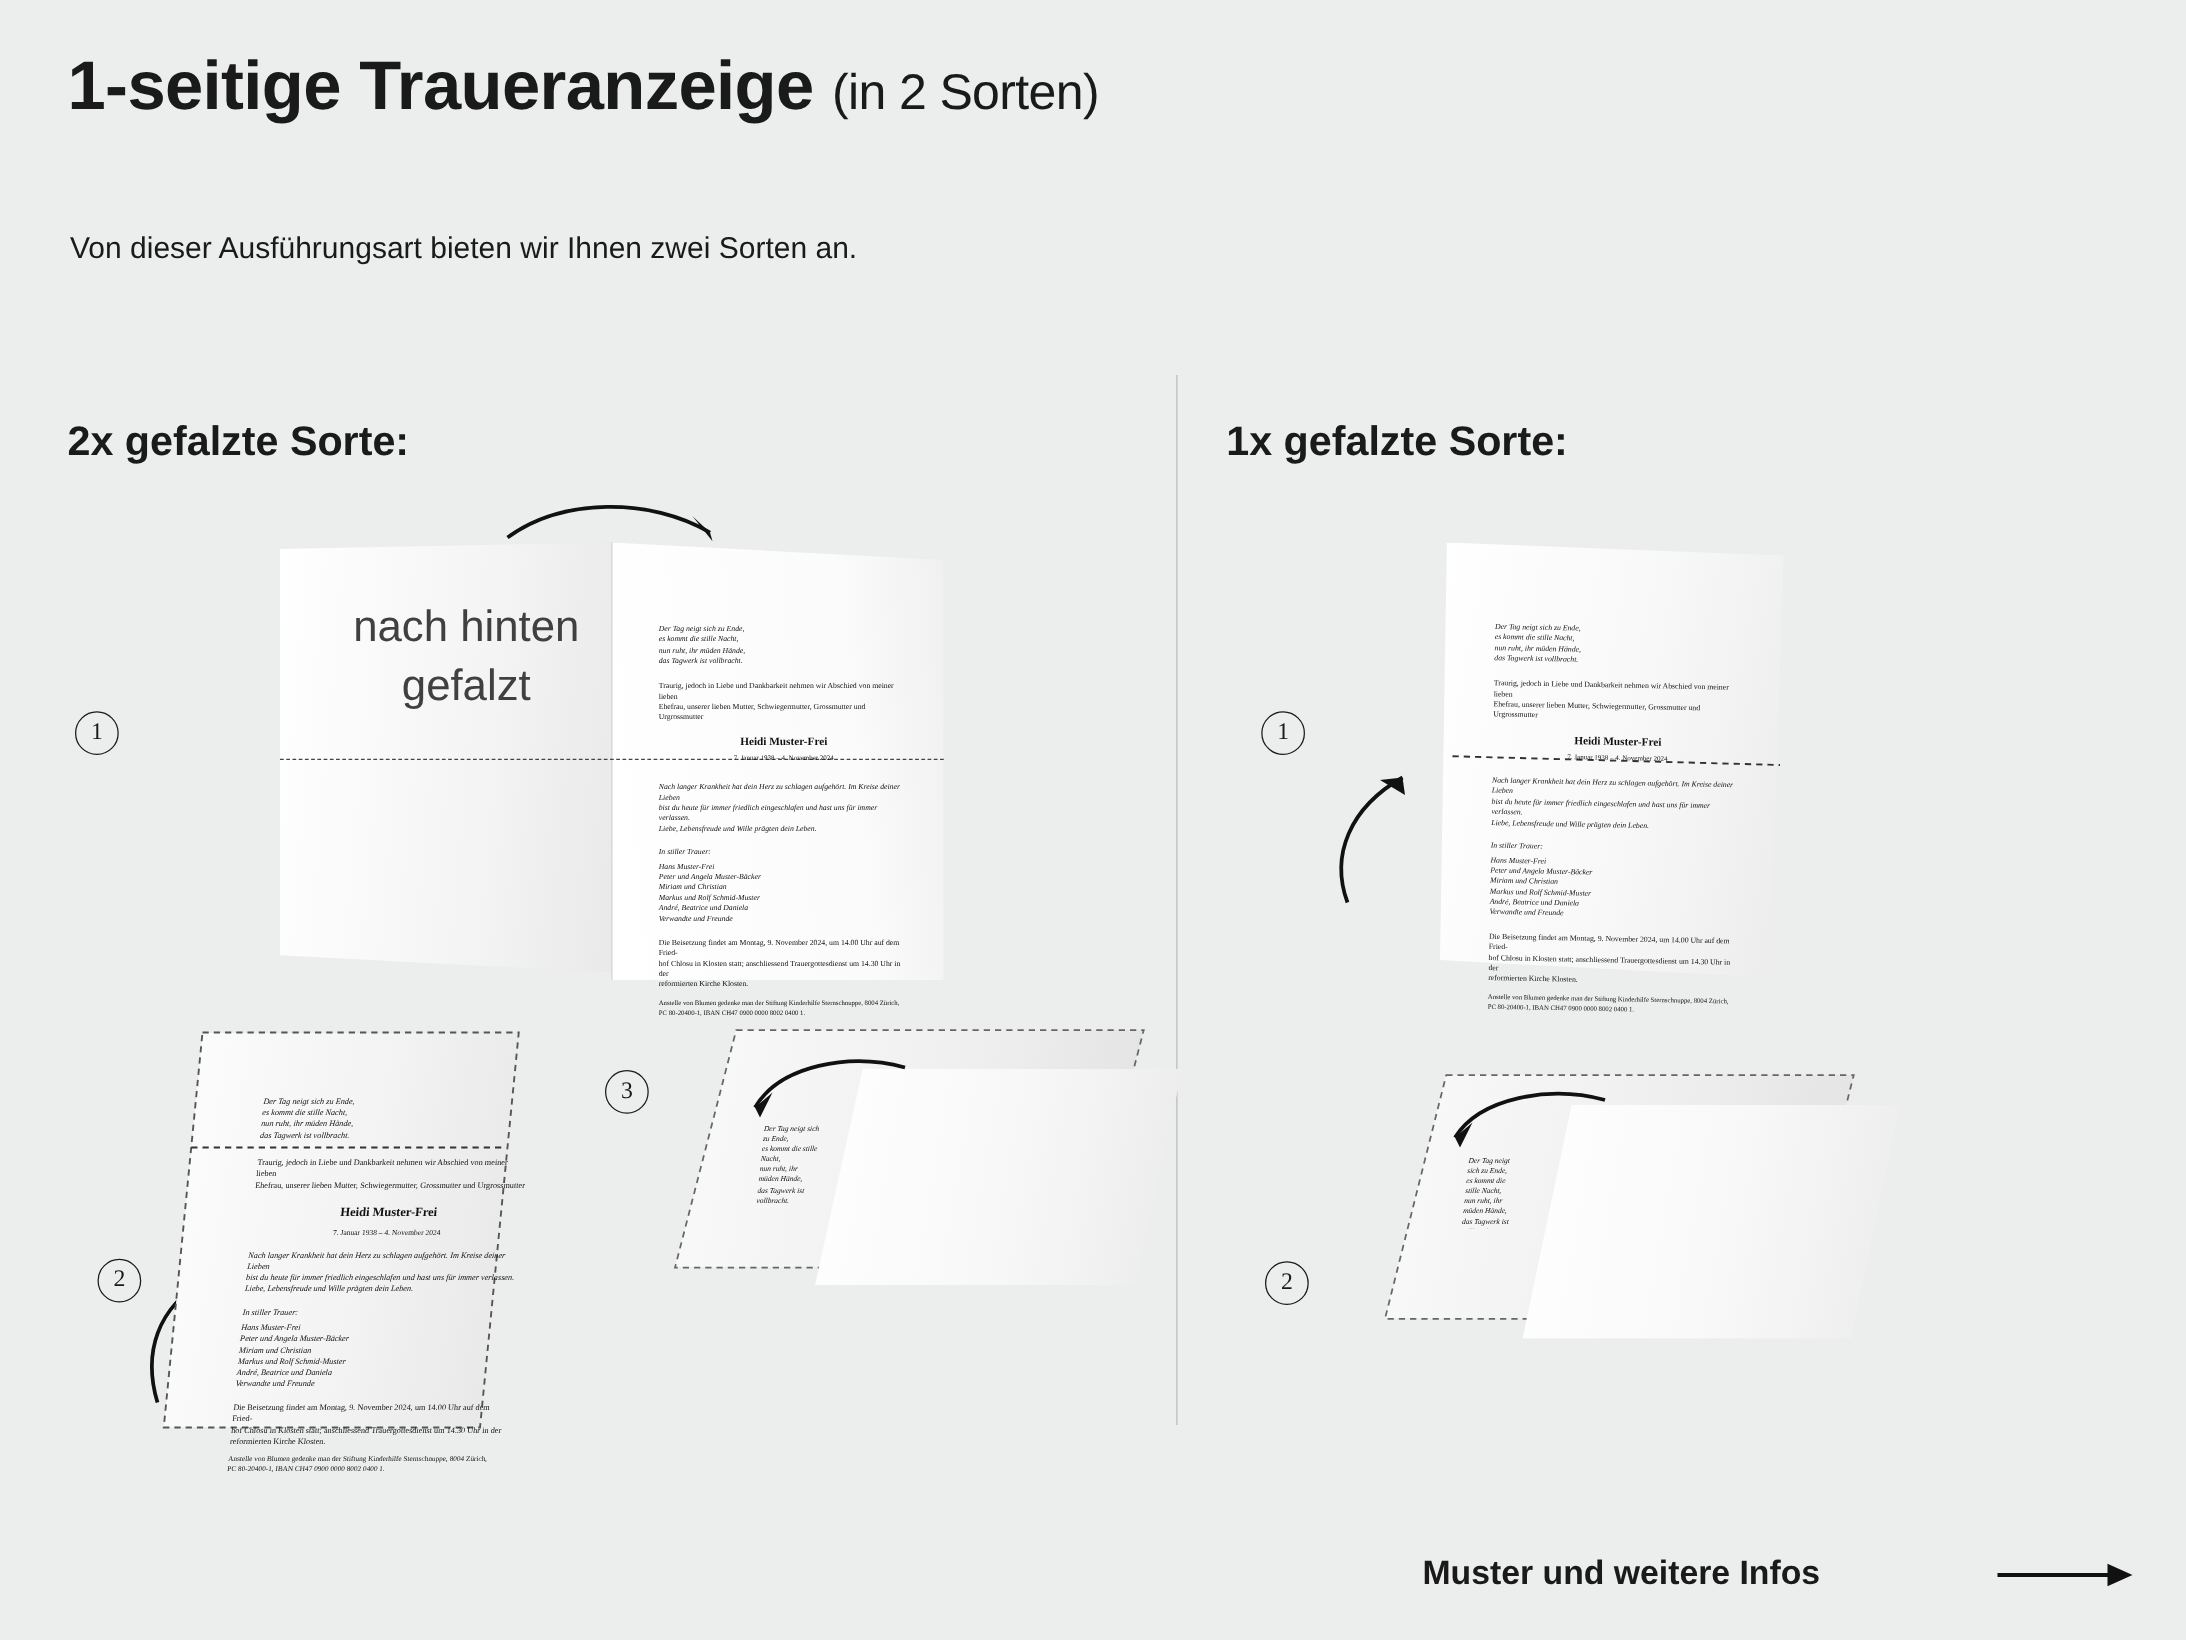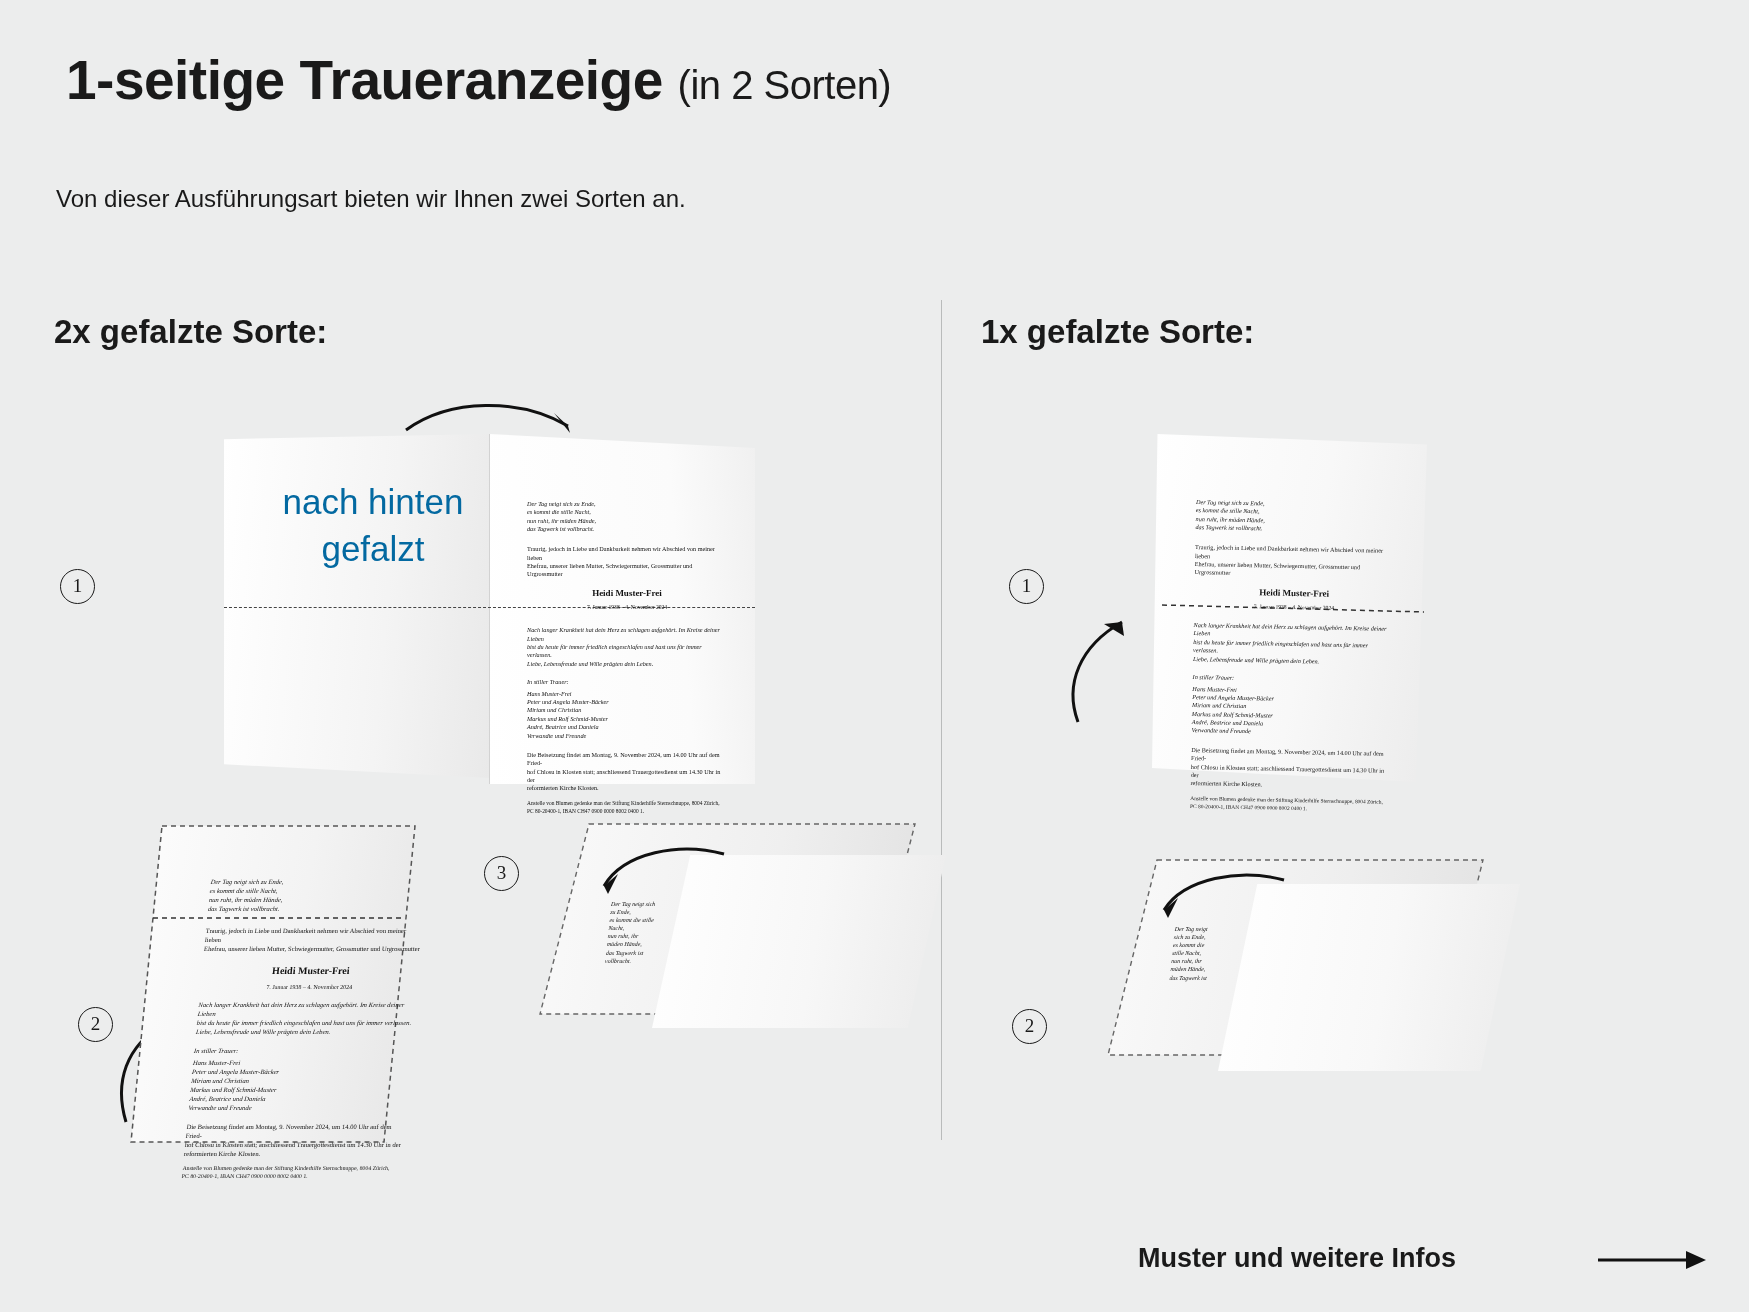--- a/index.html
+++ b/index.html
@@ -17,42 +17,42 @@
   }
   .page {
     position: absolute;
     inset: 0;
   }
 
   
   #title {
     position: absolute;
     left: 54px;
-    top: 48px;
+    top: 36px;
     font-size: 55px;
     font-weight: 700;
     letter-spacing: -0.5px;
     white-space: nowrap;
-    margin-left: 12px;
   }
   #title .sub {
     font-size: 40px;
     font-weight: 400;
   }
   #intro {
     position: absolute;
     left: 56px;
     top: 185px;
     font-size: 24px;
     font-weight: 400;
   }
   .col-title {
     position: absolute;
     font-size: 33px;
     font-weight: 700;
+    margin-top: 21px;
   }
   #col-title-left { left: 54px; top: 313px; }
   #col-title-right { left: 981px; top: 313px; }
 
   
   #divider {
     position: absolute;
     left: 941px;
     top: 300px;
     width: 1px;
@@ -110,21 +110,21 @@
 
   
   #nach-hinten {
     position: absolute;
     left: 258px;
     top: 478px;
     width: 230px;
     font-size: 35px;
     text-align: center;
     line-height: 1.35;
-    color: #0369a1;
+    color: #404040;
   }
 
   
   #motive-note {
     position: absolute;
     left: 489px;
     top: 1200px;
     font-size: 27px;
     line-height: 1.45;
   }

